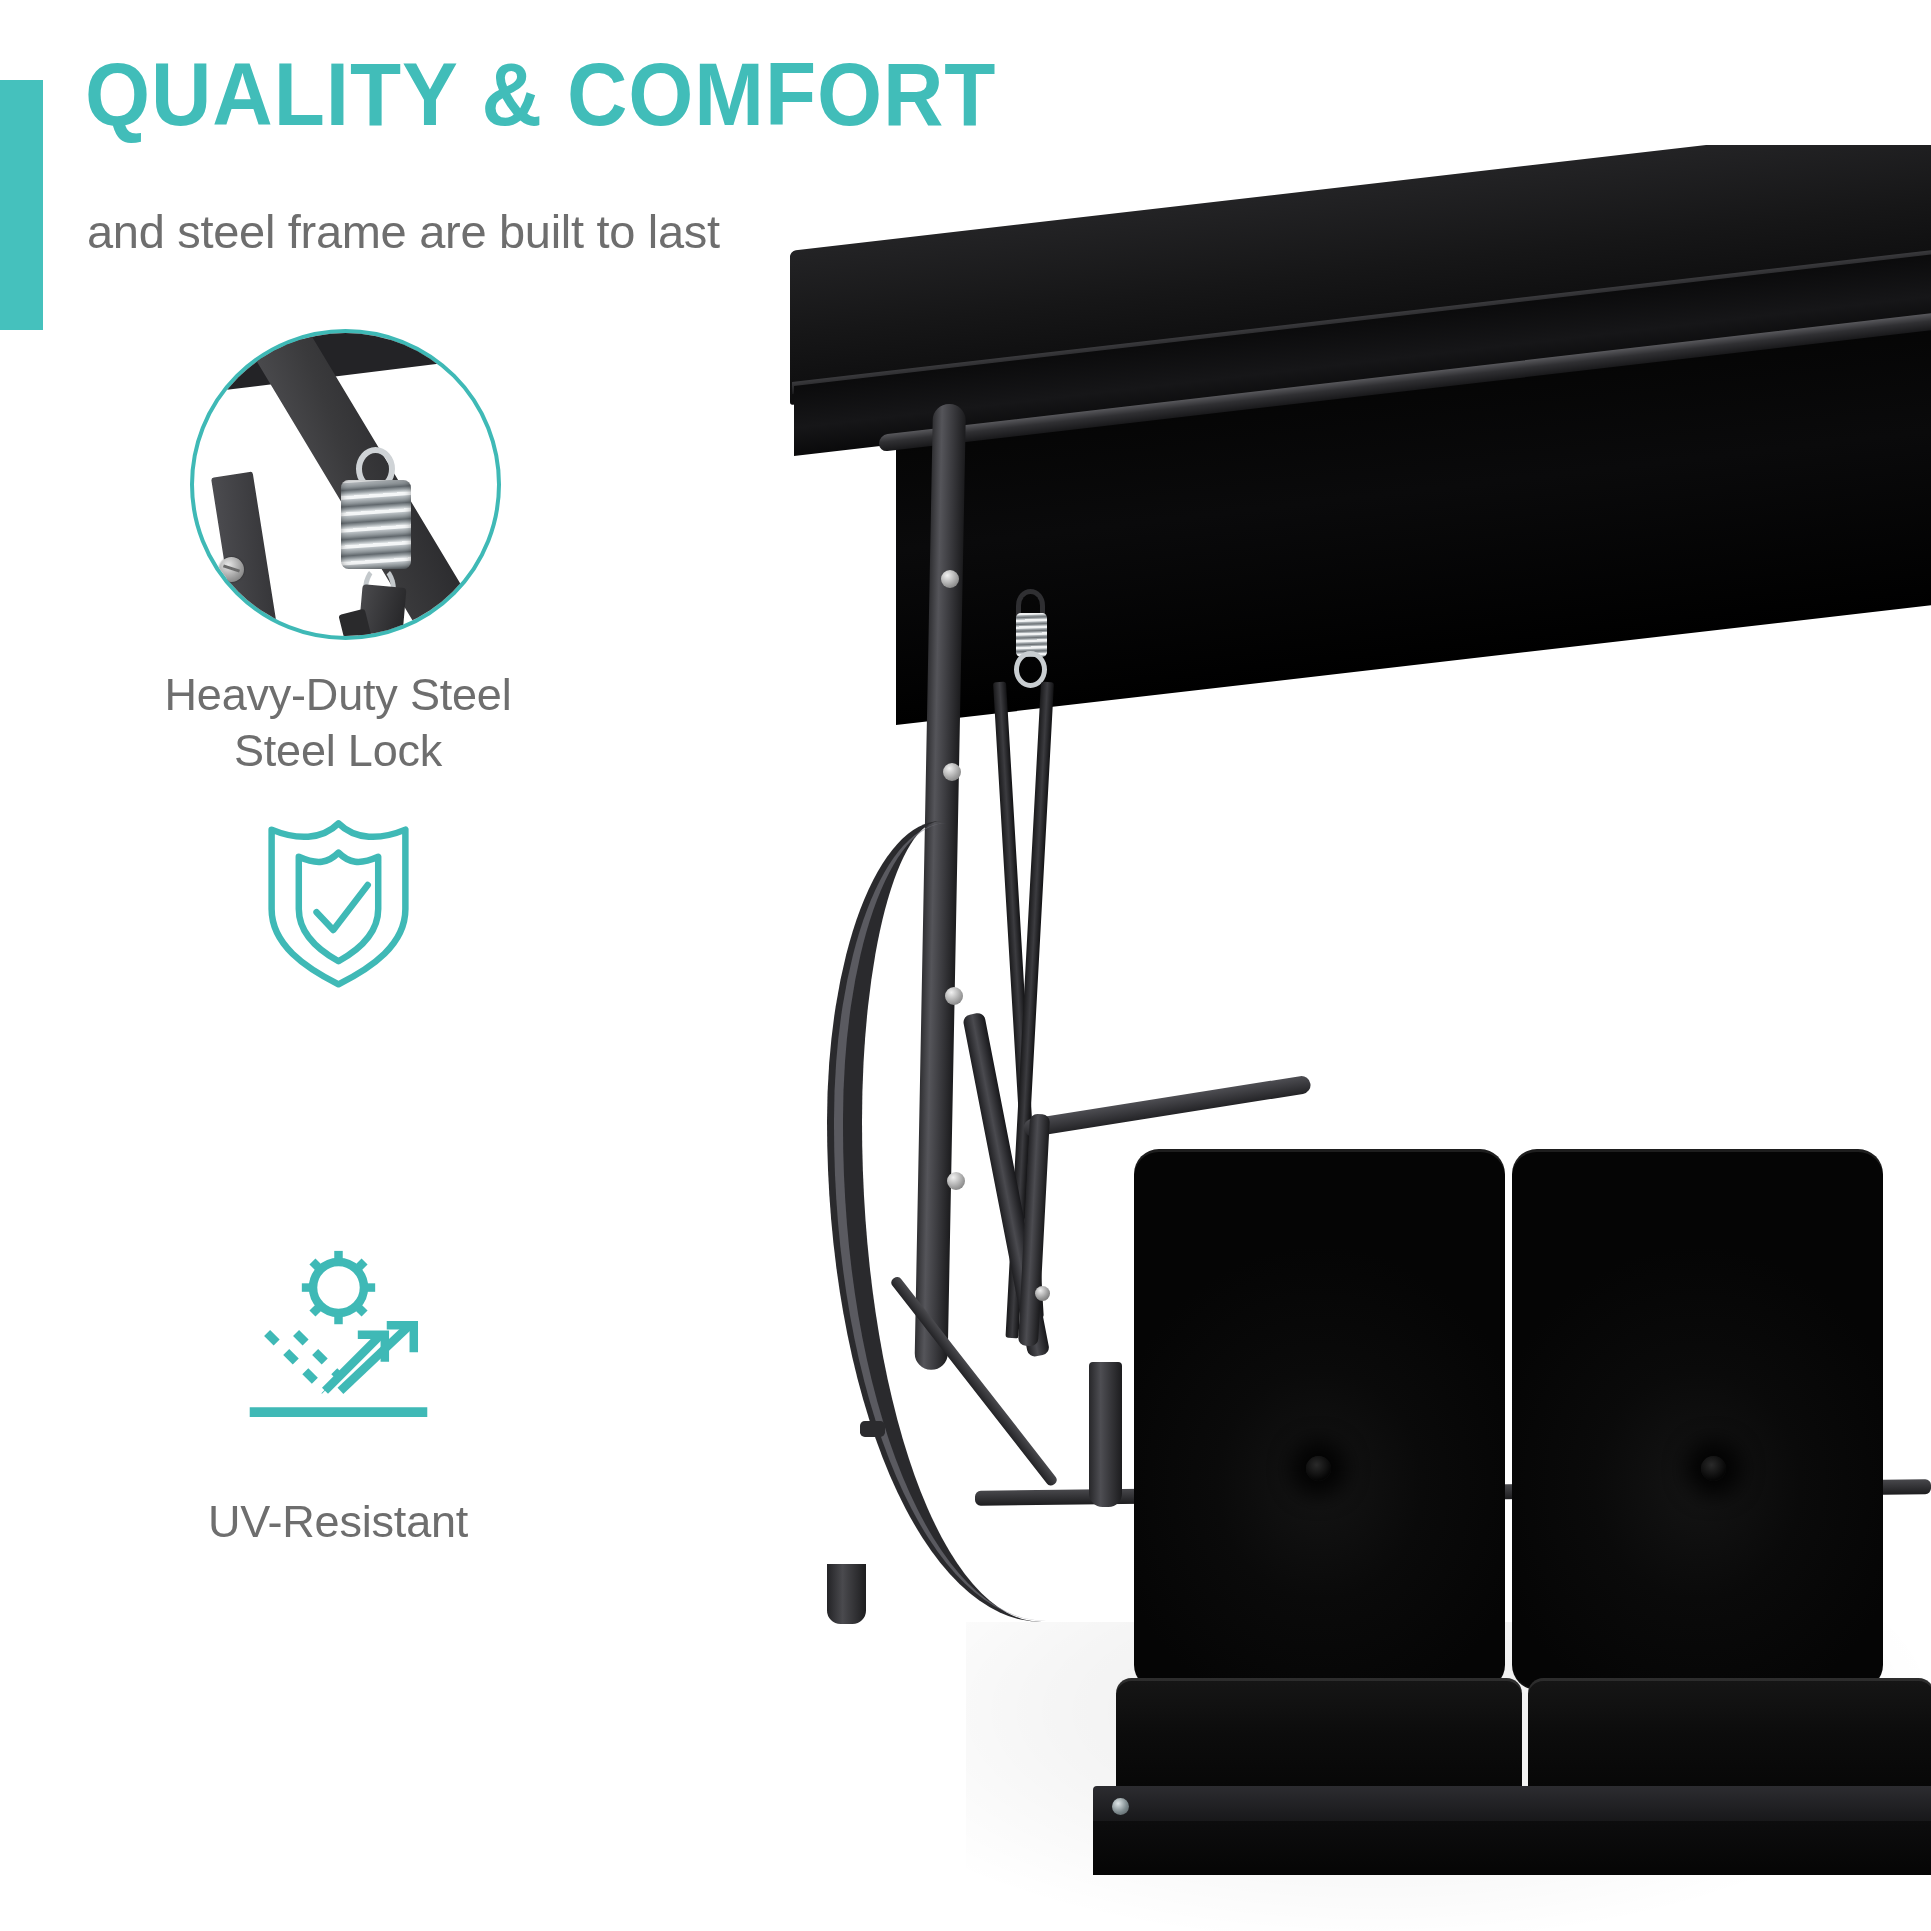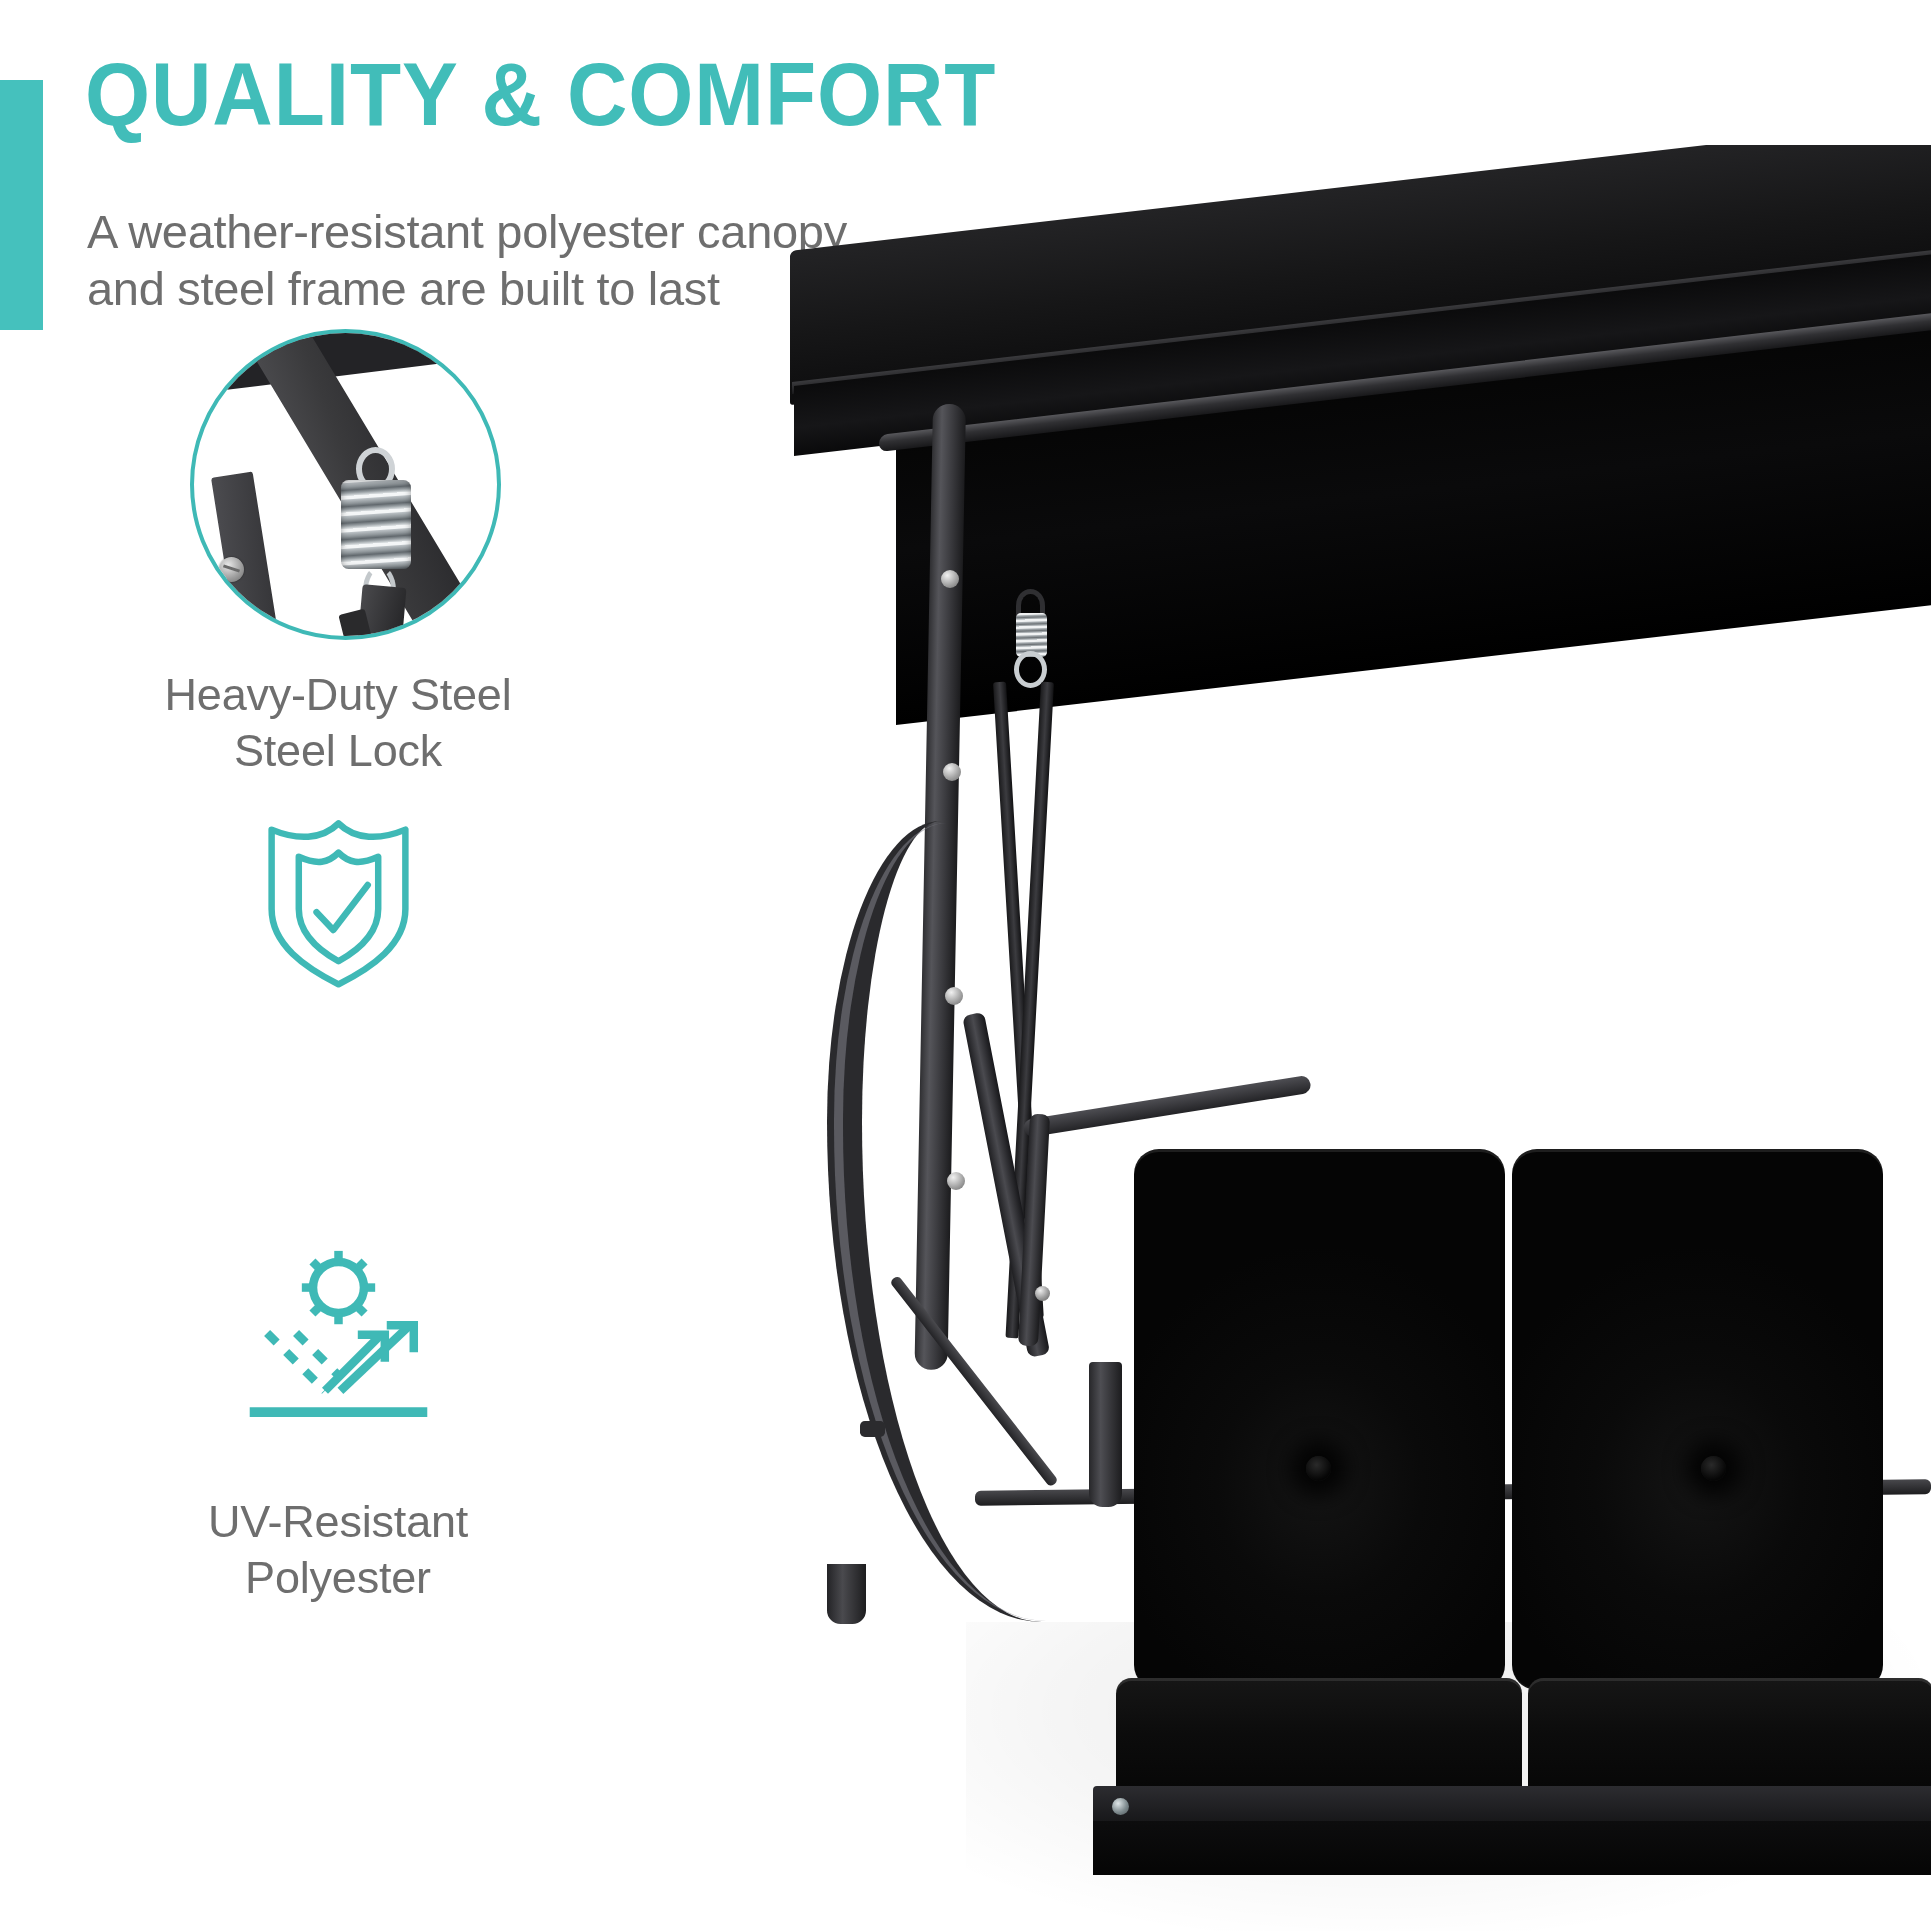--- a/index.html
+++ b/index.html
@@ -278,21 +278,20 @@
   
   .line-icon { display:block; }
 </style>
 </head>
 <body>
 
 <div id="header-block">
   <div id="accent-bar"></div>
   <div id="title">QUALITY &amp; COMFORT</div>
   <div id="subtitle">
-    <span class="ln">A weather-resistant polyester canopy</span>
     <span class="ln">and steel frame are built to last</span>
   </div>
 </div>
 
 <div id="feature-column">
 
   <div class="feature" style="height:415px;">
     <div id="spring-photo-circle">
       <div id="spring-photo-inner">
         <div class="sp-plate" id="sp-roof"></div>
@@ -347,21 +346,20 @@
         <path d="M47 74 L76 45"></path>
         <path d="M64 45 L78 45 L78 59" fill="none"></path>
         <path d="M55 74 L91 40"></path>
         <path d="M79 40 L93 40 L93 54" fill="none"></path>
 
         <line x1="8" y1="85" x2="100" y2="85" stroke-width="5"></line>
       </svg>
     </div>
     <div class="feature-caption" style="margin-top:53px;">
       <span class="ln">UV-Resistant</span>
-      <span class="ln">Polyester</span>
     </div>
   </div>
 </div>
 
 <div id="product-photo">
   <div id="floor-shadow"></div>
 
   <div id="canopy-top"></div>
   <div id="canopy-edge"></div>
   <div id="canopy-valance"></div>

